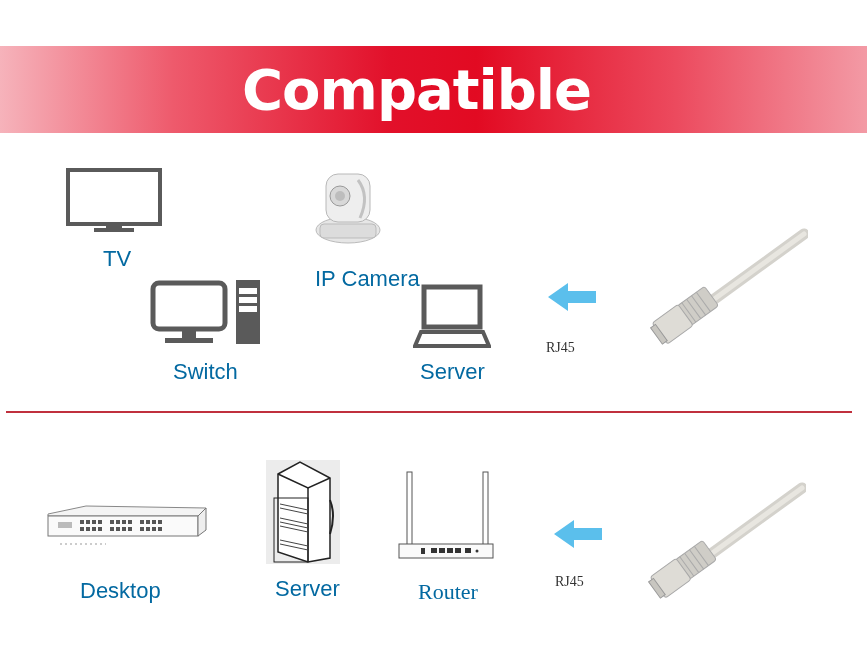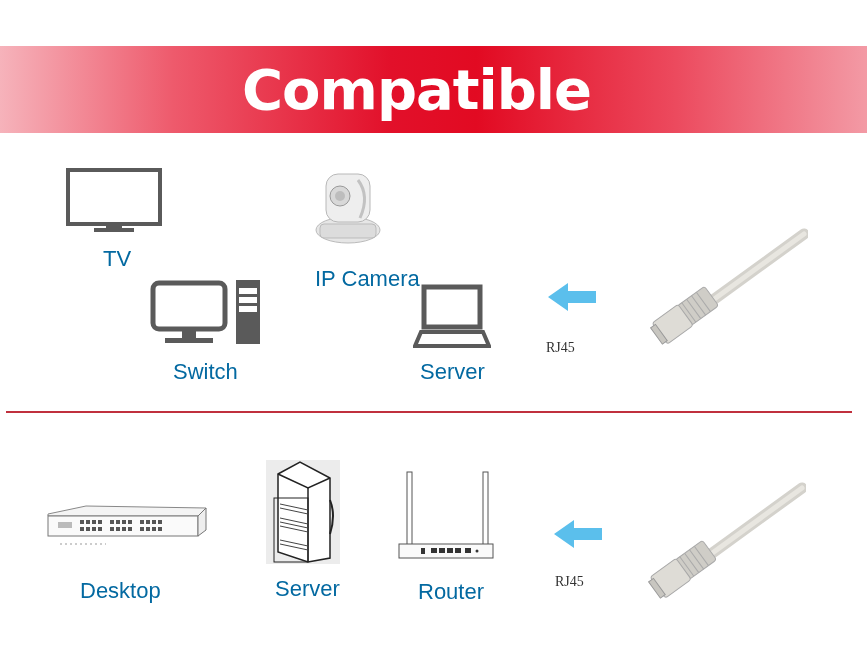--- a/index.html
+++ b/index.html
@@ -153,21 +153,21 @@
     <rect x="2" y="74" width="94" height="14" fill="#fafafa" stroke="#555"></rect>
     <rect x="24" y="78" width="4" height="6" fill="#333"></rect>
     <rect x="34" y="78" width="6" height="5" fill="#333"></rect>
     <rect x="42" y="78" width="6" height="5" fill="#333"></rect>
     <rect x="50" y="78" width="6" height="5" fill="#333"></rect>
     <rect x="58" y="78" width="6" height="5" fill="#333"></rect>
     <rect x="68" y="78" width="6" height="5" fill="#333"></rect>
     <circle cx="80" cy="81" r="1.5" fill="#333"></circle>
   </svg>
 </div>
-<span class="label" style="left:418px;top:579px;">Router</span>
+<span class="label" style="left:418px;top:579px;font-family:Liberation Serif, serif;">Router</span>
 
 <div class="abs" style="left:554px;top:520px;">
   <svg width="50" height="28" viewBox="0 0 50 28">
     <path d="M0 14 L20 0 L20 8 L48 8 L48 20 L20 20 L20 28 Z" fill="#5bbfec"></path>
   </svg>
 </div>
 <span class="label-serif" style="left:555px;top:574px;">RJ45</span>
 
 <div class="abs" style="left:642px;top:480px;">
   <svg width="164" height="126" viewBox="0 0 164 126">

